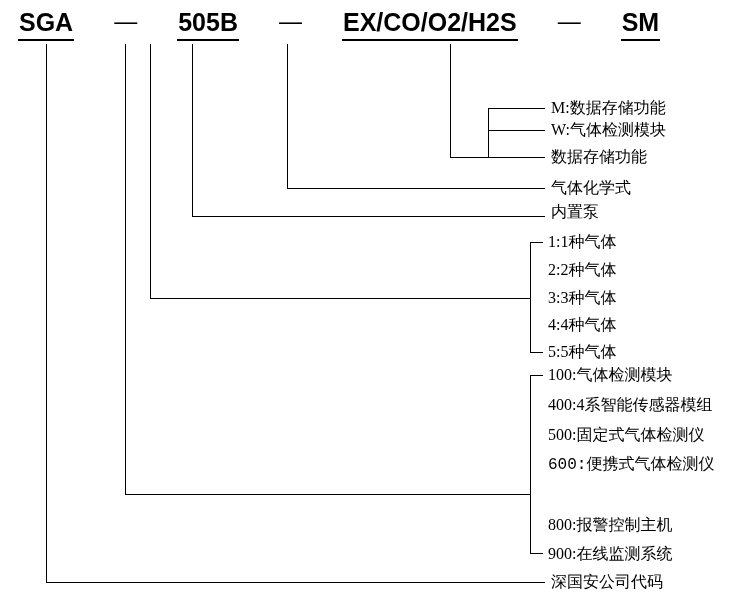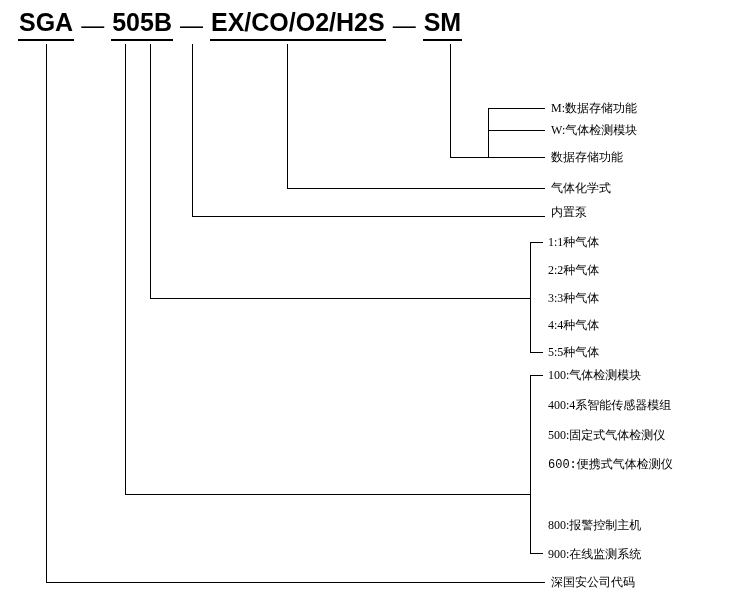--- a/index.html
+++ b/index.html
@@ -16,26 +16,27 @@
     color: #000000;
     overflow: hidden;
   }
 
   
   .code-line {
     position: absolute;
     top: 8px;
     left: 18px;
     display: flex;
-    align-items: flex-end;
+    align-items: flex-start;
     font-family: "Liberation Sans", sans-serif;
     font-weight: bold;
     font-size: 25px;
     letter-spacing: 0px;
     white-space: nowrap;
+    gap: 33px;
   }
   .code-seg {
     border-bottom: 2px solid #000;
     padding: 0 1px 2px 1px;
   }
   .code-dash {
     padding: 0 7px 2px 7px;
     font-weight: normal;
     font-size: 23px;
   }
@@ -47,21 +48,21 @@
     background: #000;
   }
   .hline {
     position: absolute;
     height: 1px;
     background: #000;
   }
   .label {
     position: absolute;
     font-family: "Liberation Serif", serif;
-    font-size: 12px;
+    font-size: 16px;
     line-height: 16px;
     white-space: nowrap;
     color: #000;
   }
 </style>
 </head>
 <body>
 
 <div id="root">
 

